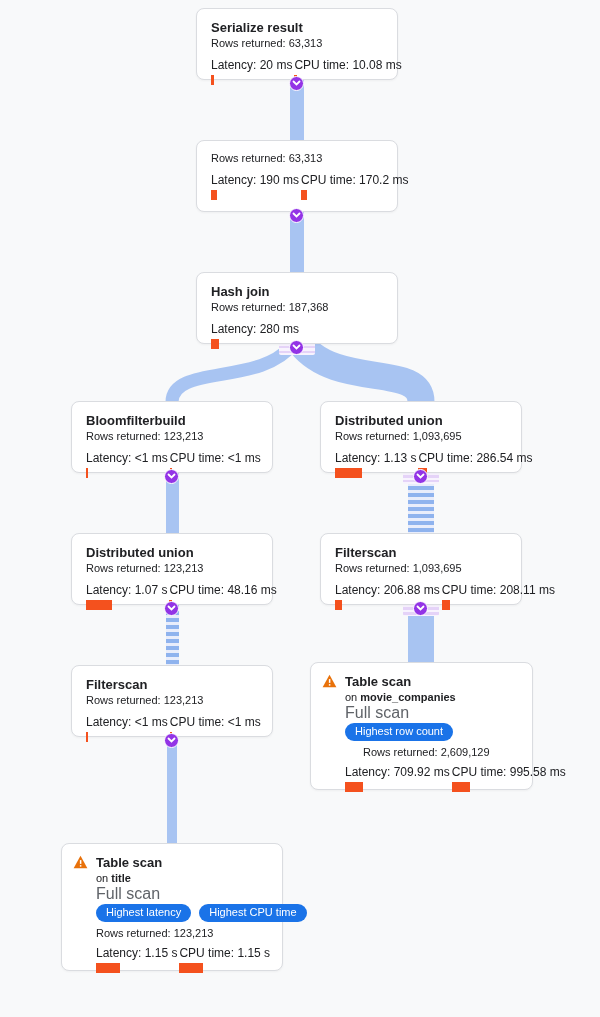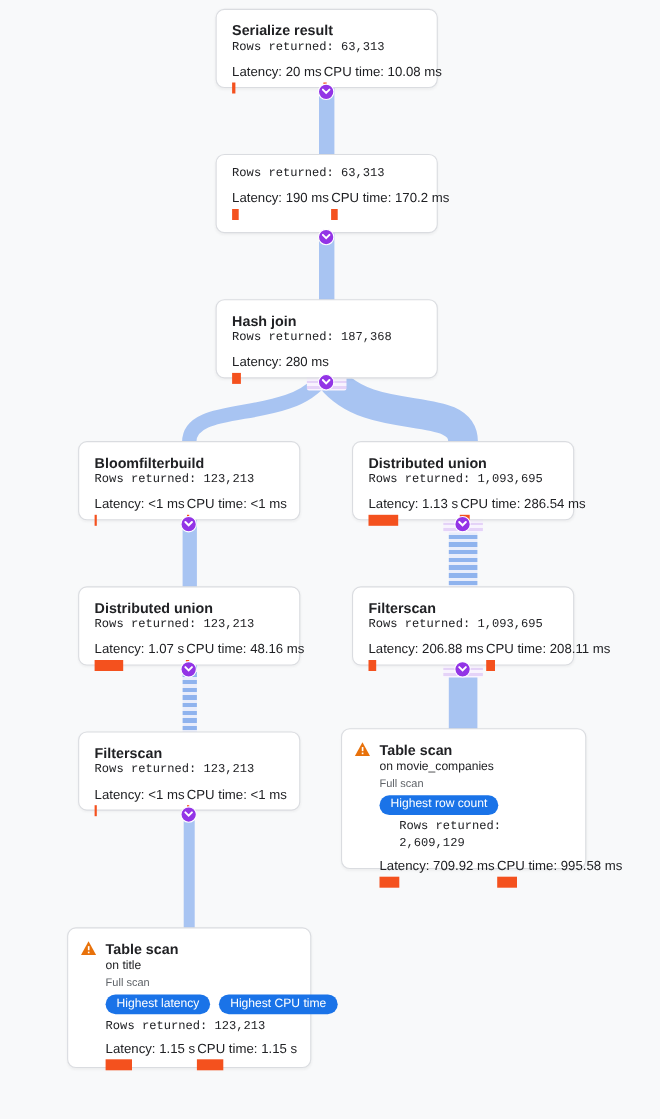--- a/index.html
+++ b/index.html
@@ -39,27 +39,27 @@
   }
   
   .card {
     position: absolute; width: 202px; height: 72px;
     background: #ffffff; border: 1px solid #dadce0; border-radius: 8px;
     padding: 10px 14px; z-index: 3;
     box-shadow: 0 1px 2px rgba(60,64,67,0.05);
   }
   .card-lg { width: 223px; height: 128px; padding: 10px 12px 10px 34px; }
   .title { font-size: 13px; font-weight: bold; color: #202124; line-height: 17px; }
-  .rows  { font-size: 11px; color: #202124; line-height: 15px; margin-bottom: 7px; font-family: Liberation Mono, monospace; }
+  .rows  { font-size: 11px; color: #202124; line-height: 15px; margin-bottom: 7px; }
   .metrics { display: grid; grid-template-columns: 1fr 1fr; column-gap: 2px; }
   .mlabel { font-size: 12px; color: #202124; line-height: 14px; white-space: nowrap; }
   .bar { height: 10px; background: #f4511e; margin-top: 3px; }
   .online { font-size: 11px; color: #202124; line-height: 15px; }
-  .online b { font-weight: normal; }
-  .muted { font-size: 10px; color: #5f6368; line-height: 15px; }
+  .online b { font-weight: bold; }
+  .muted { font-size: 16px; color: #5f6368; line-height: 15px; }
   .badges { display: flex; gap: 8px; margin: 3px 0 4px 0; }
   .badge {
     background: #1a73e8; color: #ffffff; font-size: 11px; line-height: 13px;
     padding: 2px 10px 3px; border-radius: 10px; white-space: nowrap;
   }
   .warn { position: absolute; left: 11px; top: 11px; }
 </style>
 </head>
 <body>
 

